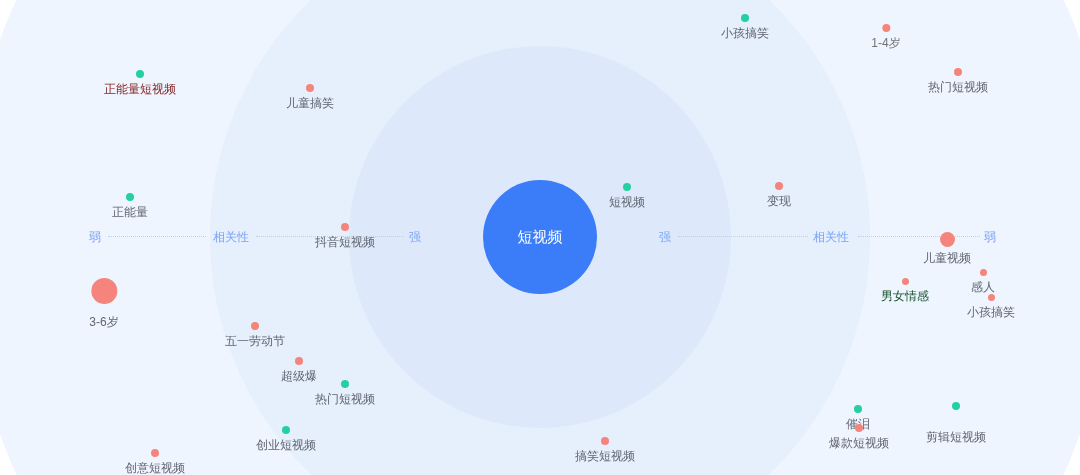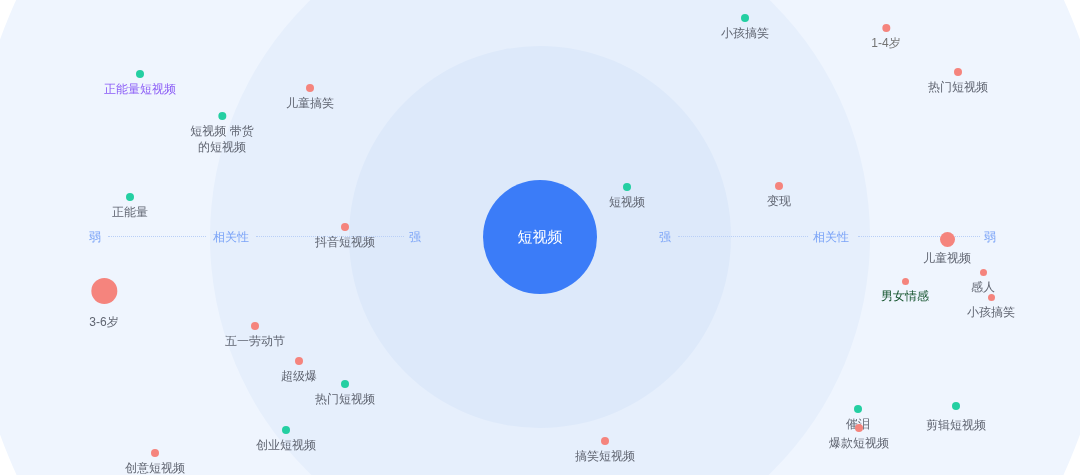--- a/index.html
+++ b/index.html
@@ -96,26 +96,21 @@
   <span class="axis-line" style="left: 858px; width: 122px; border-top-color: rgb(185, 207, 247);"></span>
   <span class="axis-label" style="left: 665px; color: rgb(122, 163, 247);">强</span>
   <span class="axis-label" style="left: 831px; color: rgb(122, 163, 247);">相关性</span>
   <span class="axis-label" style="left: 990px; color: rgb(122, 163, 247);">弱</span>
 
   <div class="center-node" style="background: rgb(59, 124, 248);">短视频</div>
 
   <div id="nodes-layer">
       <div class="node" style="left: 140px; top: 70px;">
         <span class="dot" style="width: 8px; height: 8px; background: rgb(36, 207, 162);"></span>
-        <div class="node-label" style="color: #8b5cf6;">正能量短视频</div>
-      </div>
-      <div class="node" style="left: 222px; top: 112px;">
-        <span class="dot" style="width: 8px; height: 8px; background: rgb(36, 207, 162);"></span>
-        <div class="node-label" style="color: rgb(95, 100, 112);">短视频 带货
-的短视频</div>
+        <div class="node-label" style="color: #7f1d1d;">正能量短视频</div>
       </div>
       <div class="node" style="left: 310px; top: 84px;">
         <span class="dot" style="width: 8px; height: 8px; background: rgb(245, 132, 125);"></span>
         <div class="node-label" style="color: rgb(95, 100, 112);">儿童搞笑</div>
       </div>
       <div class="node" style="left: 745px; top: 14px;">
         <span class="dot" style="width: 8px; height: 8px; background: rgb(36, 207, 162);"></span>
         <div class="node-label" style="color: rgb(95, 100, 112);">小孩搞笑</div>
       </div>
       <div class="node" style="left: 886px; top: 24px;">
@@ -183,21 +178,21 @@
         <div class="node-label" style="color: rgb(95, 100, 112);">创意短视频</div>
       </div>
       <div class="node" style="left: 605px; top: 437px;">
         <span class="dot" style="width: 8px; height: 8px; background: rgb(245, 132, 125);"></span>
         <div class="node-label" style="color: rgb(95, 100, 112);">搞笑短视频</div>
       </div>
       <div class="node" style="left: 858px; top: 405px;">
         <span class="dot" style="width: 8px; height: 8px; background: rgb(36, 207, 162);"></span>
         <div class="node-label" style="color: rgb(95, 100, 112);">催泪</div>
       </div>
-      <div class="node" style="left: 956px; top: 402px;">
+      <div class="node" style="left: 956px; top: 402px; gap: 12px;">
         <span class="dot" style="width: 8px; height: 8px; background: rgb(36, 207, 162);"></span>
         <div class="node-label" style="color: rgb(95, 100, 112); margin-top: 8px;">剪辑短视频</div>
       </div>
       <div class="node" style="left: 859px; top: 424px;">
         <span class="dot" style="width: 8px; height: 8px; background: rgb(245, 132, 125);"></span>
         <div class="node-label" style="color: rgb(95, 100, 112);">爆款短视频</div>
       </div>
     </div>
 
 </div>

